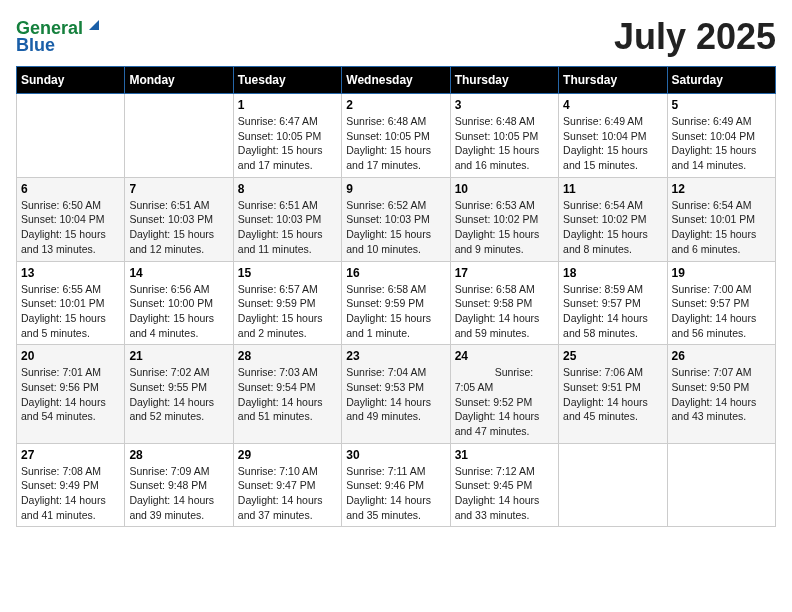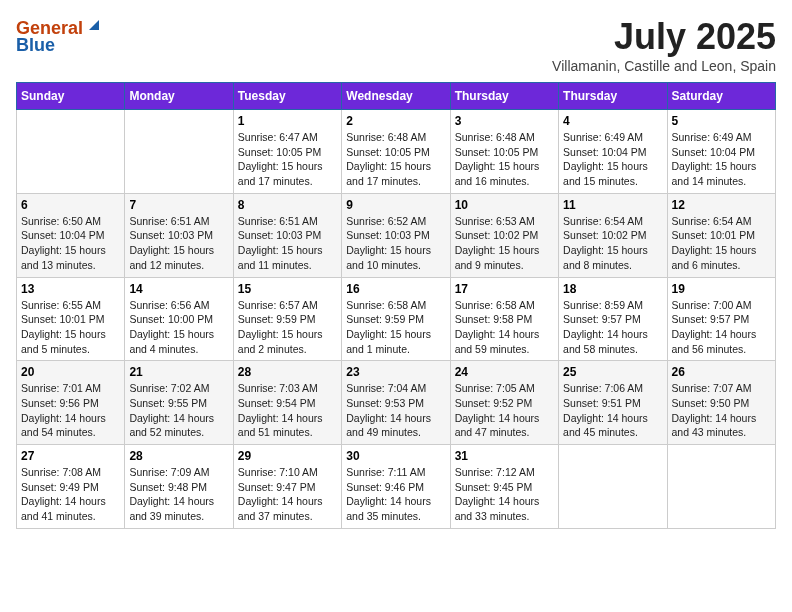--- a/index.html
+++ b/index.html
@@ -36,21 +36,21 @@
     .location {
       font-size: 14px;
       color: #444;
     }
     table {
       width: 100%;
       border-collapse: collapse;
       font-size: 11px;
     }
     thead tr th {
-      background-color: #6d28d9;
+      background-color: #000000;
       color: #fff;
       padding: 6px 4px;
       text-align: left;
       font-size: 12px;
       font-weight: bold;
       border: 1px solid #2566a8;
     }
     tbody tr td {
       border: 1px solid #ccc;
       padding: 4px;
@@ -78,30 +78,29 @@
     td.empty {
       background: #f9f9f9;
     }
   </style>
 </head>
 <body>
 
 <div class="header-area">
   <div class="logo">
     <div class="logo-text-row">
-      <span style="font-size:18px;font-weight:bold;color:#c2410c;">General</span>
+      <span style="font-size:18px;font-weight:bold;color:#15803d;">General</span>
       <svg width="18" height="18" viewBox="0 0 18 18" style="margin-left:2px;vertical-align:middle;">
         <polygon points="4,14 14,14 14,4" fill="#1a5fa8"></polygon>
       </svg>
     </div>
     <span style="font-size:18px;font-weight:bold;color:#1a5fa8;margin-top:-4px;">Blue</span>
   </div>
   <div class="title-area">
     <div class="month-year">July 2025</div>
-    <div class="location">Villamanin, Castille and Leon, Spain</div>
   </div>
 </div>
 
 <table>
   <thead>
     <tr id="thead-row">
         <th>Sunday</th>
         <th>Monday</th>
         <th>Tuesday</th>
         <th>Wednesday</th>
@@ -182,21 +181,21 @@
 Daylight: 14 hours and 54 minutes.</span></td>
         <td><span class="day-num">21</span><span class="day-info" style="white-space: pre-line;">Sunrise: 7:02 AM
 Sunset: 9:55 PM
 Daylight: 14 hours and 52 minutes.</span></td>
         <td><span class="day-num">28</span><span class="day-info" style="white-space: pre-line;">Sunrise: 7:03 AM
 Sunset: 9:54 PM
 Daylight: 14 hours and 51 minutes.</span></td>
         <td><span class="day-num">23</span><span class="day-info" style="white-space: pre-line;">Sunrise: 7:04 AM
 Sunset: 9:53 PM
 Daylight: 14 hours and 49 minutes.</span></td>
-        <td><span class="day-num">24</span><span class="day-info" style="white-space: pre-line;">Sunrise: 7:05 AM
+        <td><span class="day-num">24</span><span class="day-info" style="white-space: pre-line; margin-left: 40px;">Sunrise: 7:05 AM
 Sunset: 9:52 PM
 Daylight: 14 hours and 47 minutes.</span></td>
         <td><span class="day-num">25</span><span class="day-info" style="white-space: pre-line;">Sunrise: 7:06 AM
 Sunset: 9:51 PM
 Daylight: 14 hours and 45 minutes.</span></td>
         <td><span class="day-num">26</span><span class="day-info" style="white-space: pre-line;">Sunrise: 7:07 AM
 Sunset: 9:50 PM
 Daylight: 14 hours and 43 minutes.</span></td>
       </tr>
       <tr>

